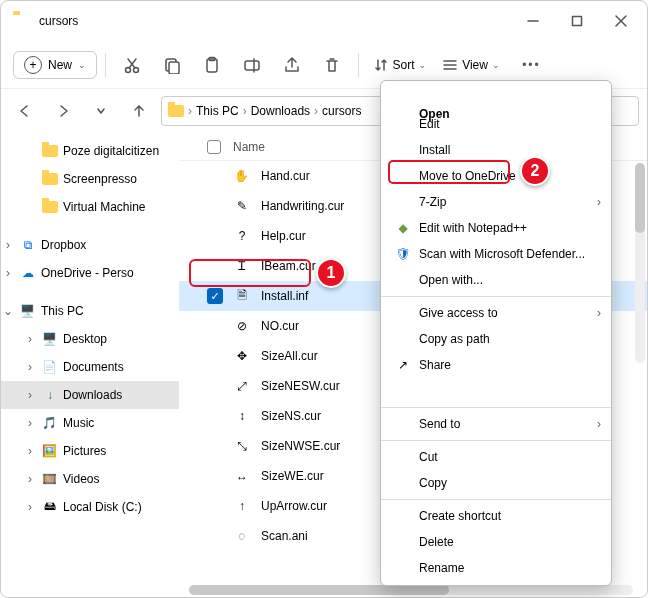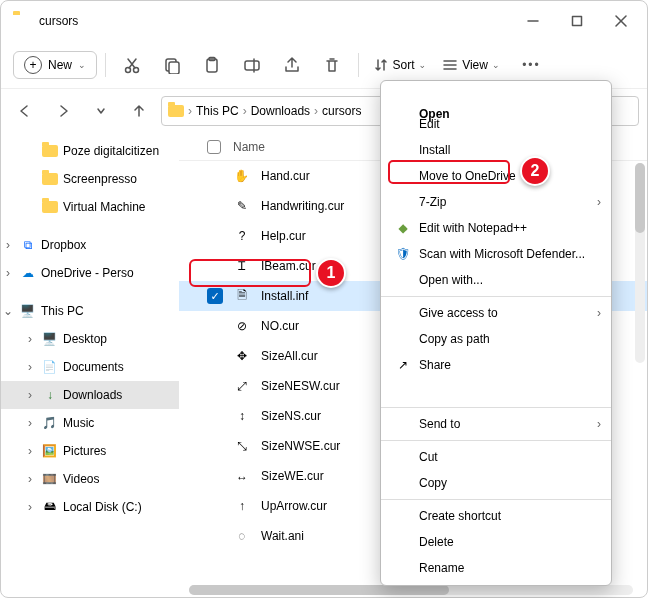--- a/index.html
+++ b/index.html
@@ -350,21 +350,21 @@
             <span class="fname">SizeWE.cur</span>
           </div>
           <div class="filerow">
             <span class="cbk"></span>
             <span class="fic cur-ic">↑</span>
             <span class="fname">UpArrow.cur</span>
           </div>
           <div class="filerow">
             <span class="cbk"></span>
             <span class="fic cur-ic">◌</span>
-            <span class="fname">Wait.ani</span>
+            <span class="fname">Scan.ani</span>
           </div>
         </div>
       <div class="scrollbar-v">
           <div class="thumb"></div>
         </div>
       <div class="scrollbar-h">
           <div class="thumb"></div>
         </div>
     </div>
   </div>

